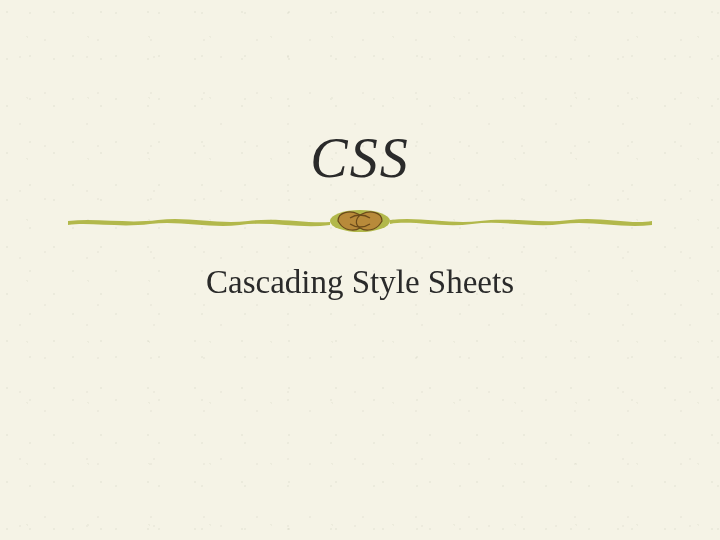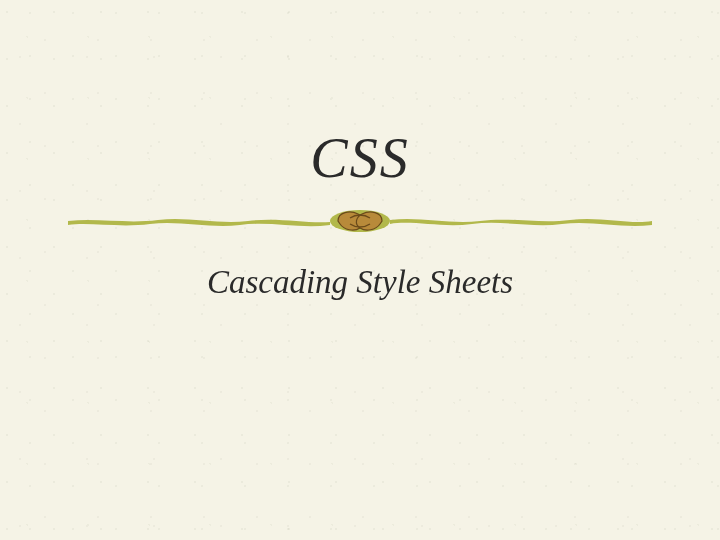--- a/index.html
+++ b/index.html
@@ -40,21 +40,20 @@
       width: 584px;
       height: 30px;
     }
     .subtitle {
       position: absolute;
       top: 264px;
       left: 0;
       width: 100%;
       text-align: center;
       font-size: 33px;
-      font-style: italic;
       font-weight: 400;
     }
   </style>
 </head>
 <body>
 
 <div class="slide">
   <div class="title">CSS</div>
 
   <div class="divider-wrap">

